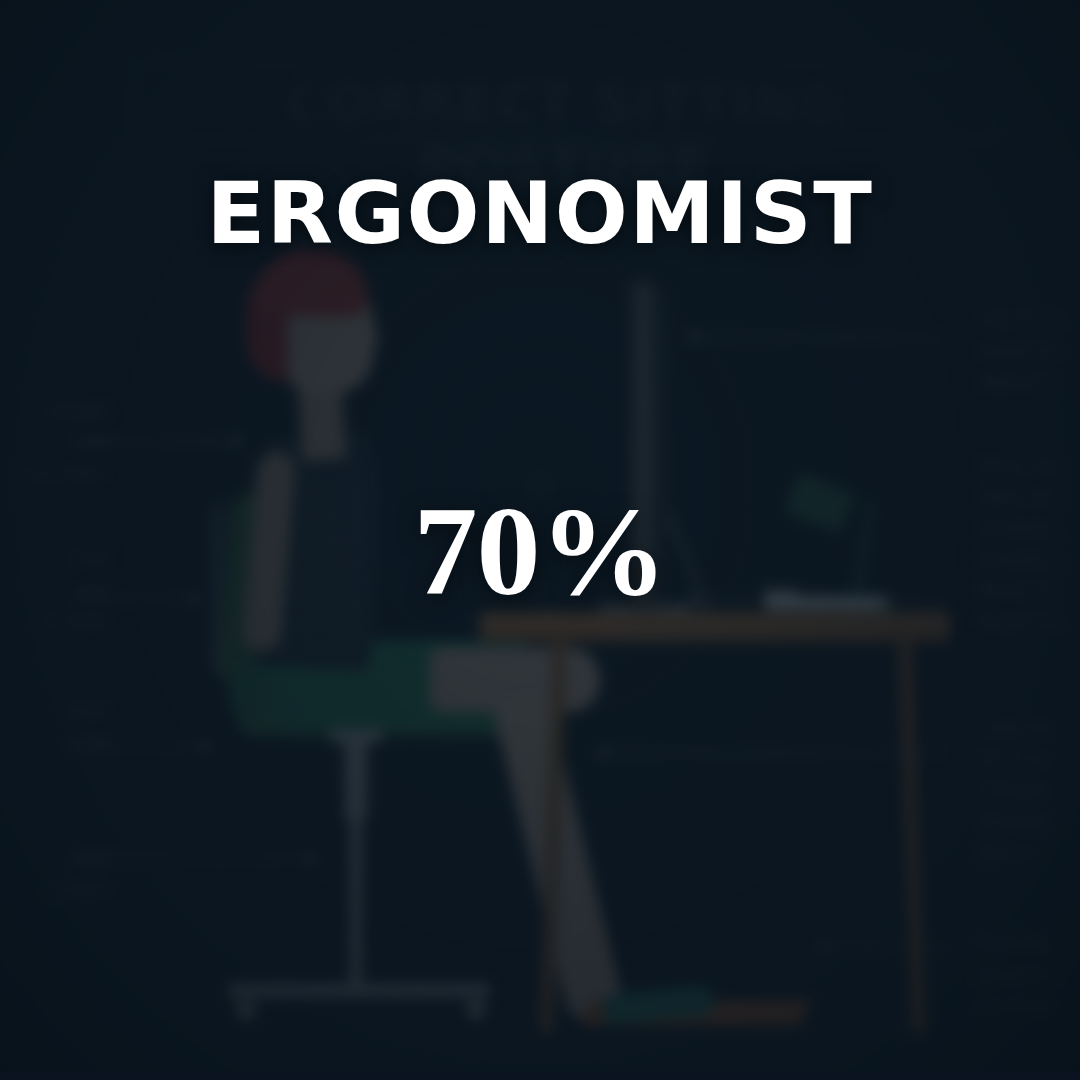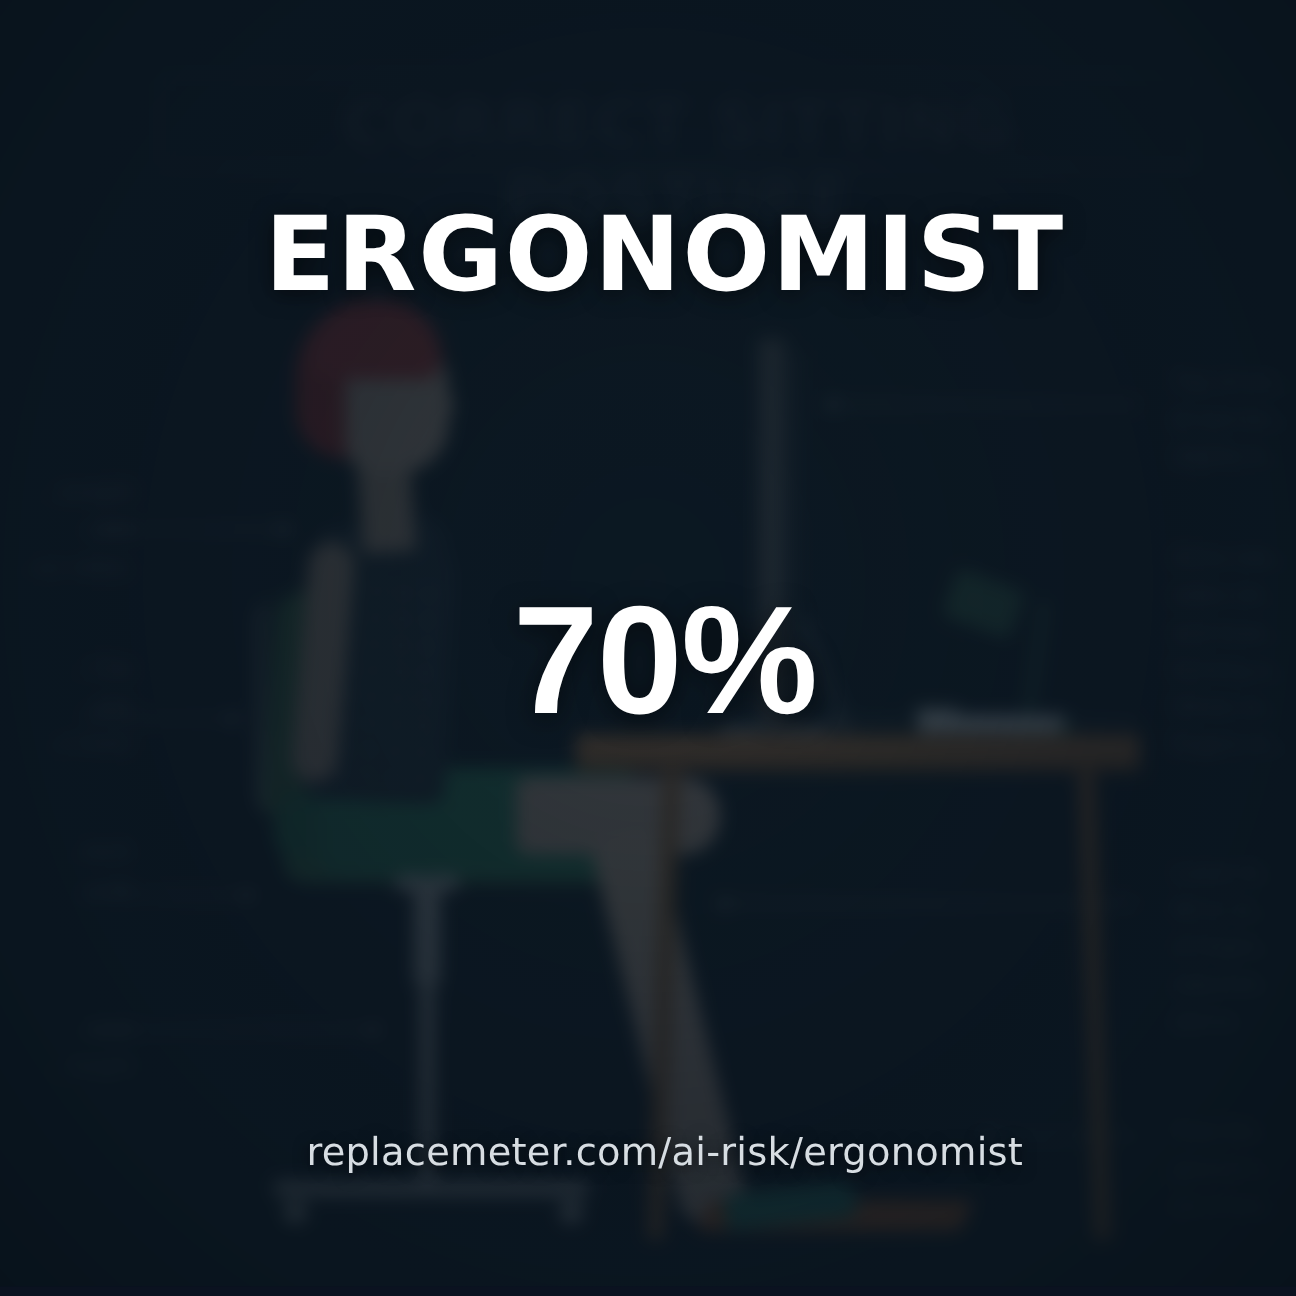--- a/index.html
+++ b/index.html
@@ -98,33 +98,33 @@
 
   
   #bgShade{
     position:absolute; inset:0;
     background:
       radial-gradient(ellipse at 50% 45%, rgba(8,16,24,0.22) 0%, rgba(6,12,20,0.60) 78%, rgba(4,9,15,0.80) 100%);
   }
   #bgDim{ position:absolute; inset:0; background:rgba(12,24,36,0.52); }
 
   
-  #fg{ position:absolute; inset:0;margin-left:14px; }
+  #fg{ position:absolute; inset:0; }
 
   #occupation{
     position:absolute; top:163px; left:0; width:1080px; text-align:center;
     font-size:86px; font-weight:bold; color:#ffffff; letter-spacing:1.5px;
     text-shadow:0 3px 18px rgba(0,0,0,0.55);
     font-family:"DejaVu Sans", sans-serif;
   }
   #pct{
     position:absolute; top:487px; left:0; width:1080px; text-align:center;
     font-size:128px; font-weight:bold; color:#ffffff; line-height:1;
     letter-spacing:-1px; text-shadow:0 4px 22px rgba(0,0,0,0.55);
-    font-family:Liberation Sans, sans-serif;
+    font-family:Liberation Serif, serif;
   }
   #pctLabel{
     position:absolute; top:610px; left:0; width:1080px; text-align:center;
     font-size:46px; font-weight:normal; color:#dee3e7;
     text-shadow:0 3px 16px rgba(0,0,0,0.6);
     font-family:"DejaVu Sans", sans-serif;
   }
   #url{
     position:absolute; top:941px; left:0; width:1080px; text-align:center;
     font-size:32px; color:#d7dde2; letter-spacing:0.2px;
@@ -213,17 +213,16 @@
 
     </div>
   </div>
 
   <div id="bgShade"></div>
   <div id="bgDim"></div>
 
   <div id="fg">
     <div id="occupation">ERGONOMIST</div>
     <div id="pct">70%</div>
-    <div id="url">replacemeter.com/ai-risk/ergonomist</div>
   </div>
 
   <div id="bottomBar"></div>
 </div>
 
 </body></html>

